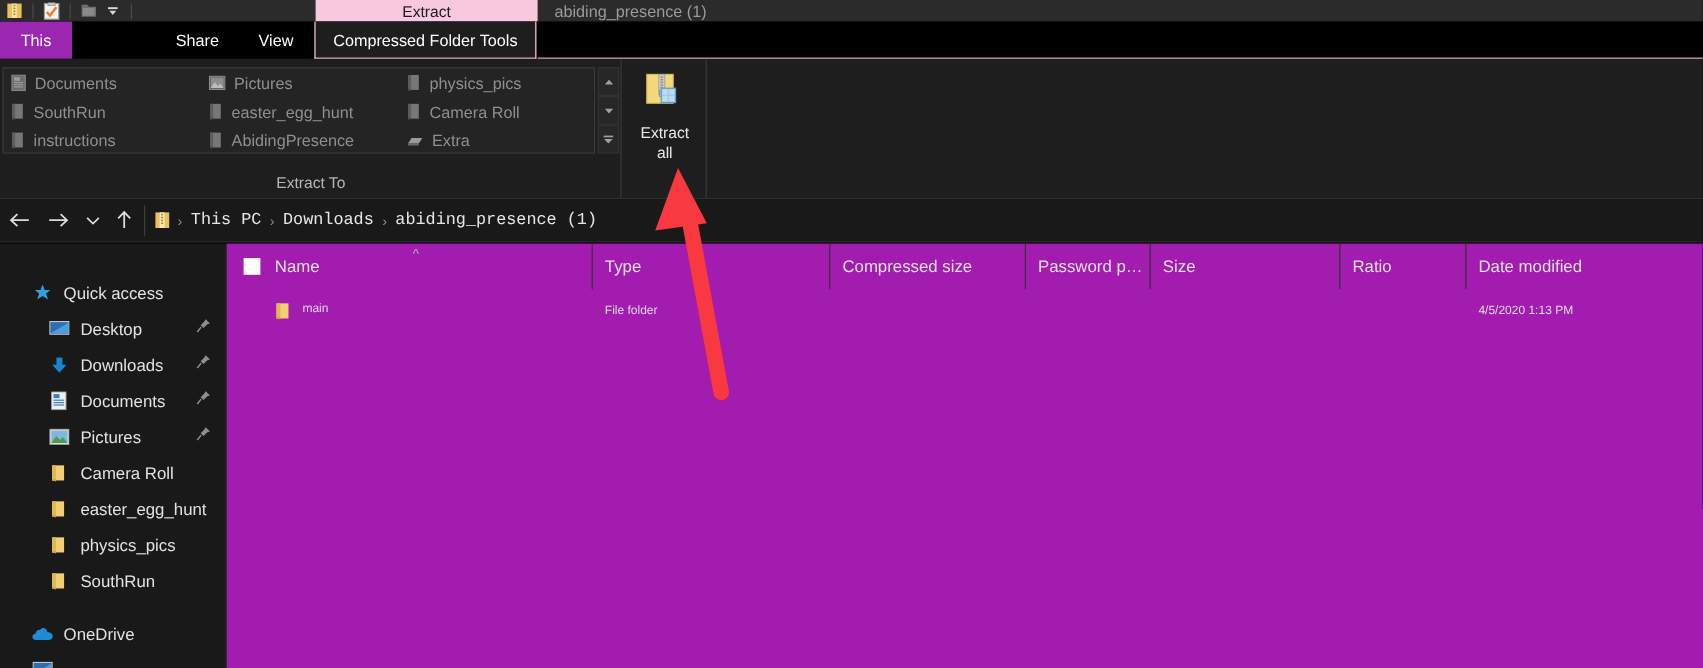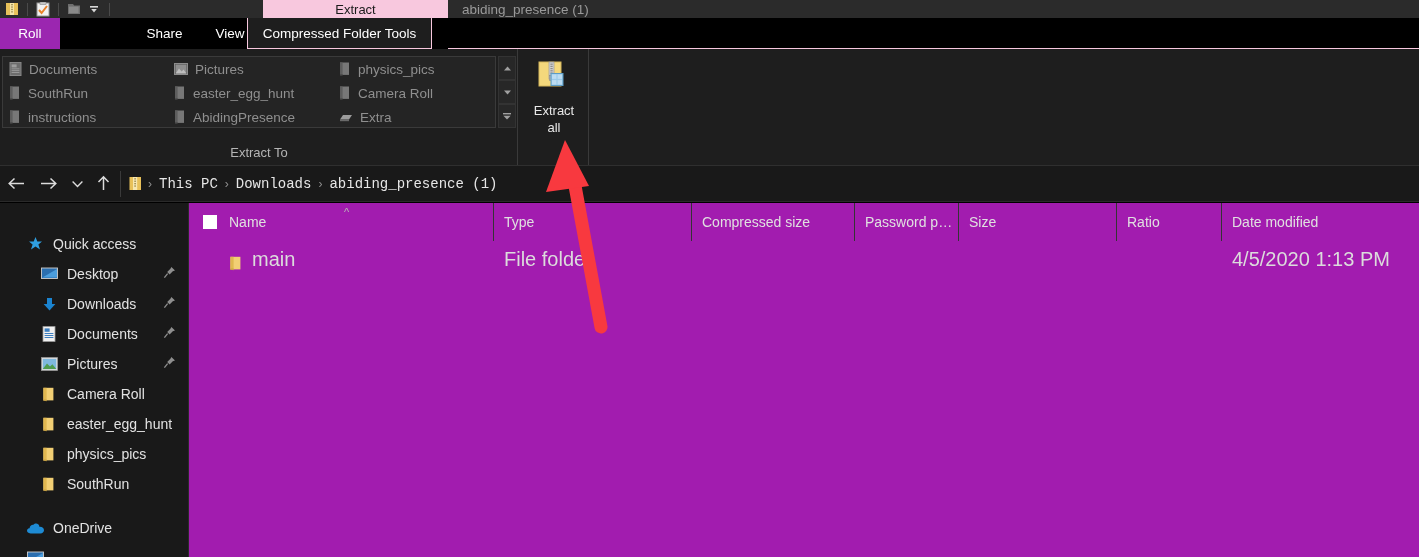--- a/index.html
+++ b/index.html
@@ -45,21 +45,21 @@
   .tab {
     position: absolute; top: 0; height: 31px;
     display: flex; align-items: center; justify-content: center;
     font-size: 13.5px; color: #ffffff;
   }
   .tab-file { left: 0; width: 60px; background: #9b26b0; }
   .tab-home { left: 60px; width: 72px; margin-top: 25px; }
   .tab-share { left: 132px; width: 65px; }
   .tab-view { left: 197px; width: 66px; }
   .tab-ctxtools {
-    left: 247px; width: 185px; background: #1e1e1e;
+    left: 262px; width: 185px; background: #1e1e1e;
     border-left: 1px solid #f8c8de; border-right: 1px solid #f8c8de;
     border-bottom: 1px solid #f8c8de;
   }
   .tabstrip-rest {
     position: absolute; left: 448px; top: 0; width: 971px; height: 31px;
     border-bottom: 1px solid #f8c8de;
   }
 
   
   .ribbon {
@@ -194,22 +194,22 @@
   .col-pwd { width: 104px; }
   .col-size { width: 158px; }
   .col-ratio { width: 105px; }
   .col-date { width: 197px; border-right: none; }
 
   .row {
     position: absolute; left: 0; top: 38px; width: 1230px; height: 36px;
     display: flex; align-items: center;
   }
   .cell {
-    font-size: 20px; color: #dcdcdc; white-space: nowrap; overflow: hidden;
-    display: flex; align-items: flex-end;
+    font-size: 10px; color: #dcdcdc; white-space: nowrap; overflow: hidden;
+    display: flex; align-items: flex-start;
   }
   .cell-name { width: 305px; padding-left: 40px; gap: 9px; }
   .cell-type { width: 198px; padding-left: 10px; }
   .cell-csize { width: 163px; }
   .cell-pwd { width: 104px; }
   .cell-size { width: 158px; }
   .cell-ratio { width: 105px; }
   .cell-date { width: 197px; padding-left: 10px; }
 
   
@@ -258,21 +258,21 @@
   </div>
   <div class="tb-ctx">
     <span>Extract</span>
   </div>
   <div class="tb-title">
     <span>abiding_presence (1)</span>
   </div>
 </div>
 
 <div class="tabstrip">
-  <div class="tab tab-file">Roll</div>
+  <div class="tab tab-file">This</div>
   <div class="tab tab-home">Home</div>
   <div class="tab tab-share">Share</div>
   <div class="tab tab-view">View</div>
   <div class="tab tab-ctxtools">Compressed Folder Tools</div>
   <div class="tabstrip-rest"></div>
 </div>
 
 <div class="ribbon">
 
   <div class="grp-extract-to">

